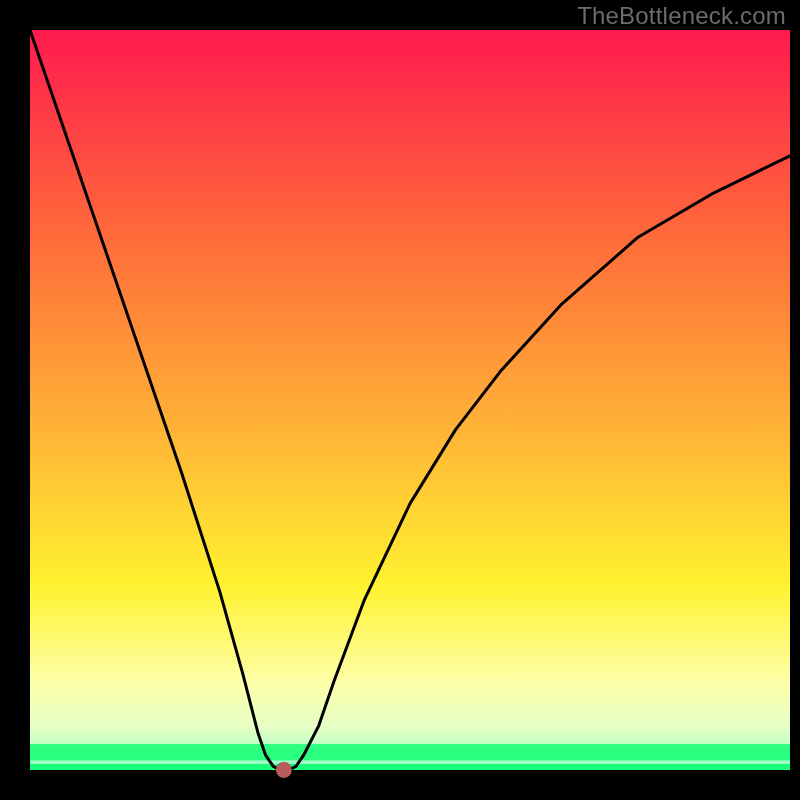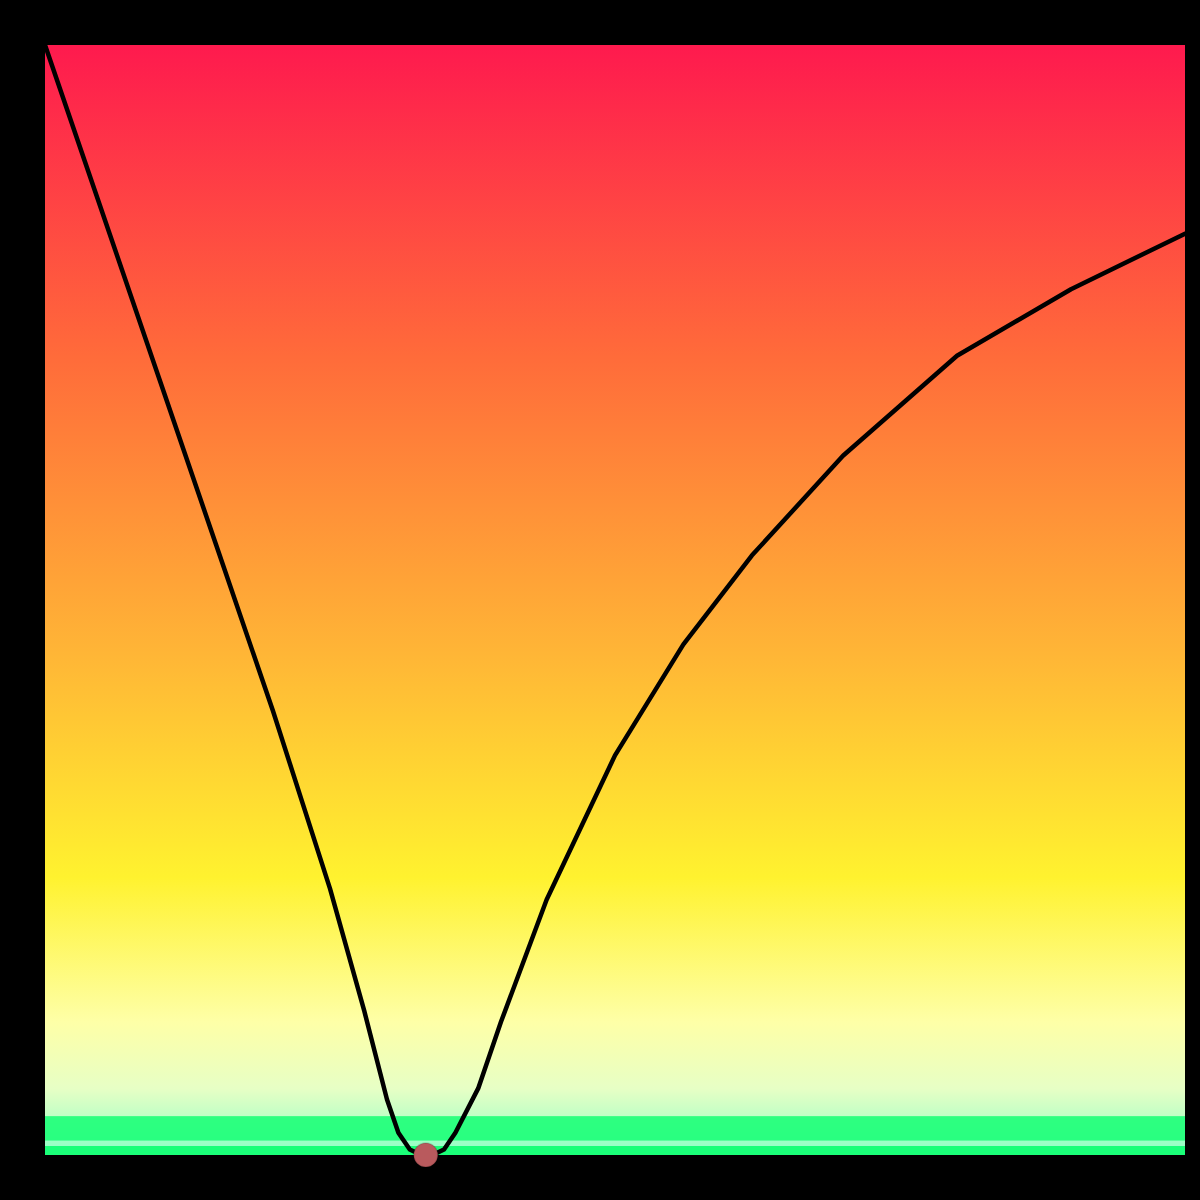--- a/index.html
+++ b/index.html
@@ -29,20 +29,21 @@
   svg {
     position: absolute;
     top: 0;
     left: 0;
   }
 </style>
 </head>
 <body>
 
 <div class="wrap">
+  <div class="watermark">TheBottleneck.com</div>
   <svg id="chart-svg" width="800" height="800" viewBox="0 0 800 800">
       <rect x="0" y="0" width="800" height="800" fill="#000000"></rect>
       <defs>
         <linearGradient id="bg-grad" x1="0" y1="0" x2="0" y2="1">
           <stop offset="0%" stop-color="#fe1a4e"></stop>
           <stop offset="28%" stop-color="#ff6b3a"></stop>
           <stop offset="55%" stop-color="#ffb636"></stop>
           <stop offset="75%" stop-color="#fff22f"></stop>
           <stop offset="88%" stop-color="#feffa7"></stop>
           <stop offset="94%" stop-color="#e7ffc5"></stop>

